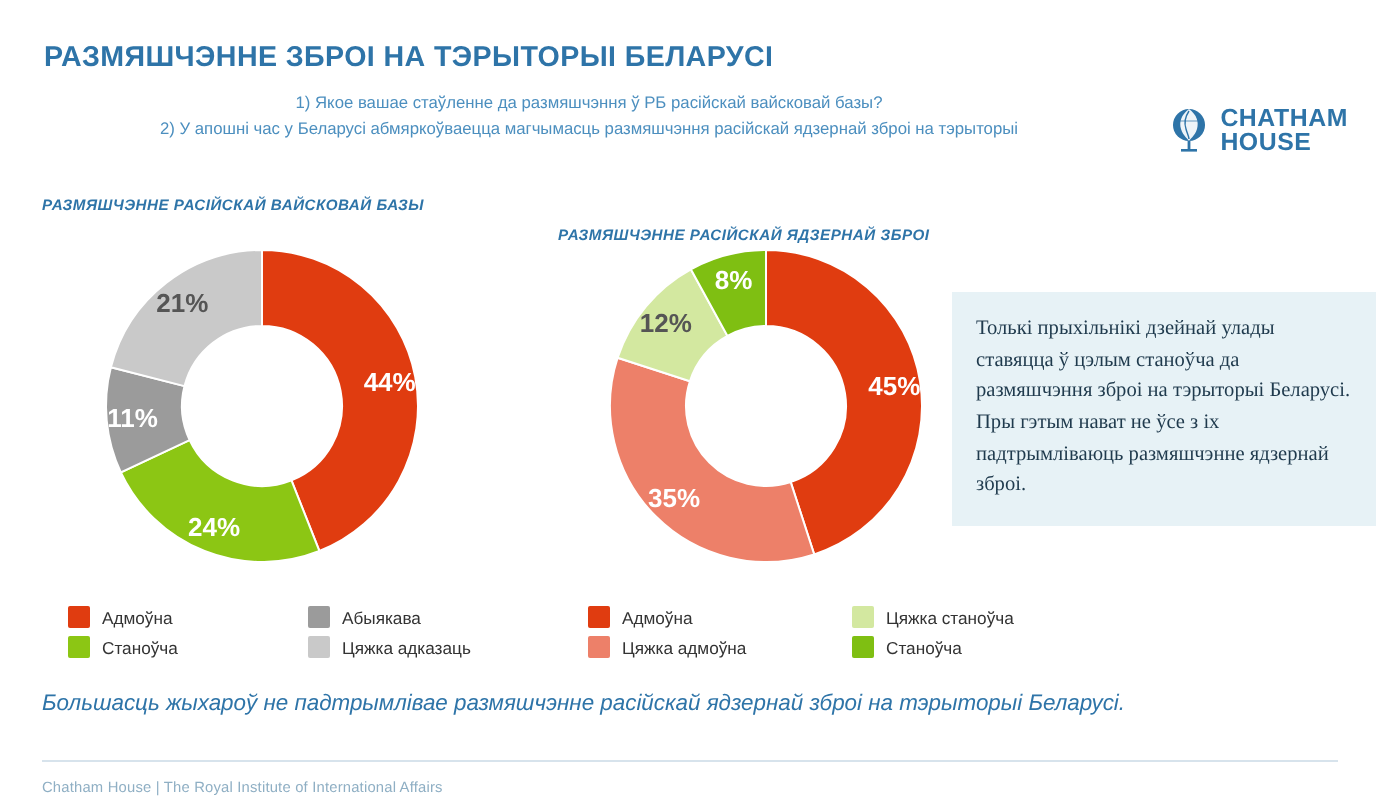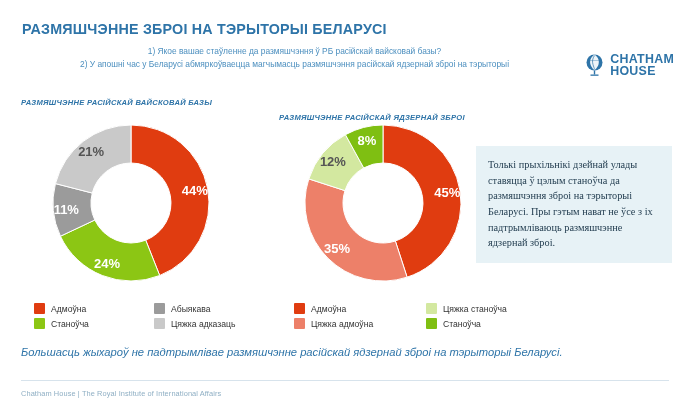--- a/index.html
+++ b/index.html
@@ -89,21 +89,21 @@
     font-family: "Liberation Sans", sans-serif;
     font-size: 13px;
     font-weight: bold;
   }
 
   
   .callout {
     position: absolute;
     left: 476px;
     top: 146px;
-    width: 196px;
+    width: 212px;
     box-sizing: border-box;
     background: #E7F2F6;
     padding: 11px 12px 12px 12px;
     font-family: "Liberation Serif", serif;
     font-size: 10.3px;
     line-height: 1.52;
     color: #1F3A4D;
   }
 
   

